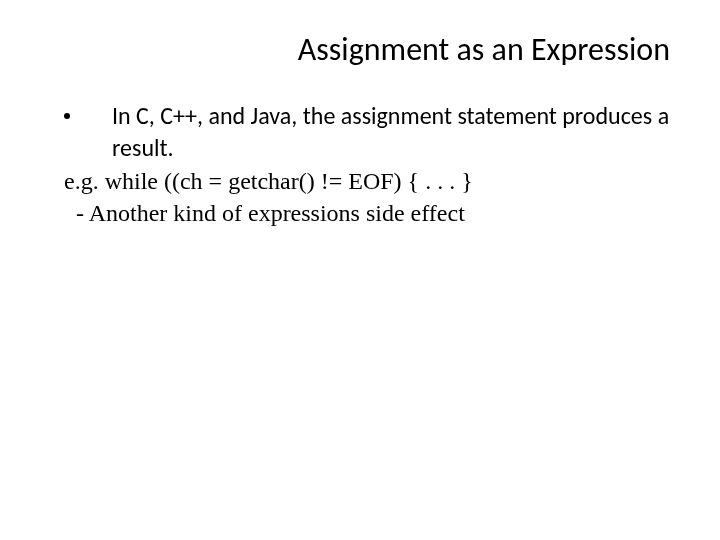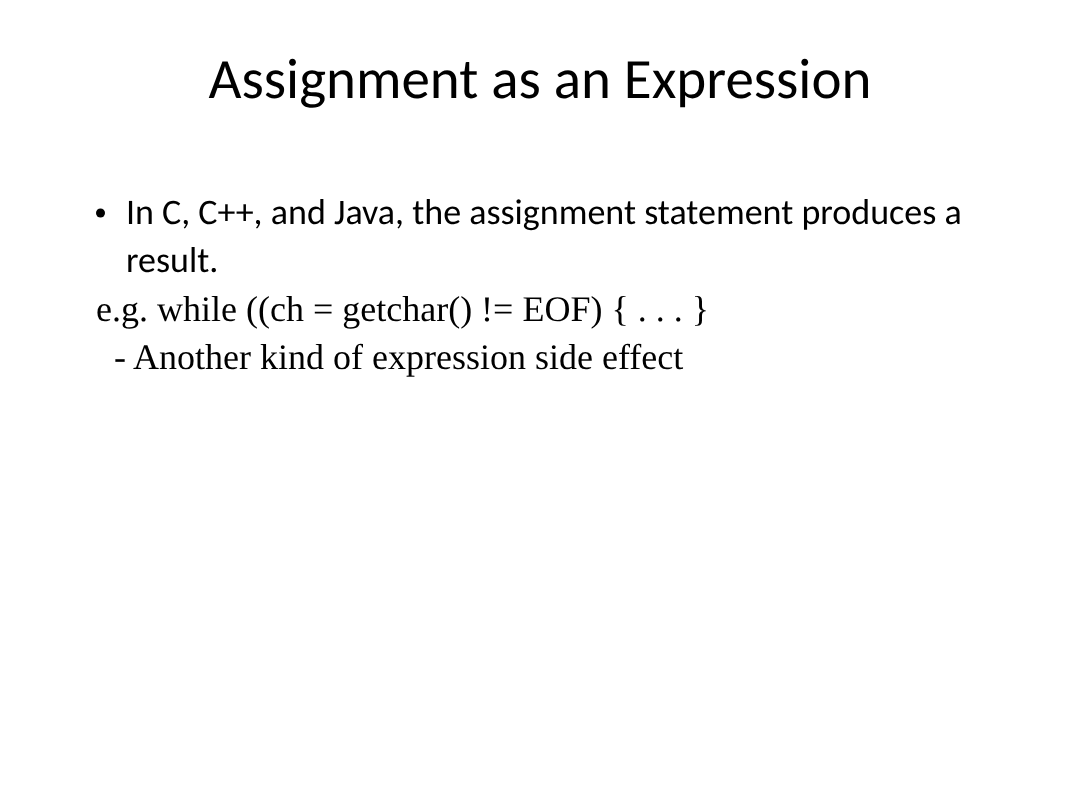--- a/index.html
+++ b/index.html
@@ -10,35 +10,36 @@
     body {
       width: 720px;
       height: 540px;
       background: #ffffff;
       font-family: Calibri, Arial, sans-serif;
       color: #000000;
       padding: 30px 50px 40px 50px;
       overflow: hidden;
     }
     .slide-title {
-      font-size: 38px;
+      font-size: 32px;
       font-weight: 400;
-      text-align: center;
-      margin-bottom: 50px;
+      text-align: right;
+      margin-bottom: 31px;
       margin-top: 0;
     }
     .content {
       font-size: 24px;
       line-height: 1.35;
       padding-left: 14px;
     }
     .bullet-row {
       display: flex;
       align-items: flex-start;
       margin-bottom: 0;
+      gap: 28px;
     }
     .bullet-dot {
       width: 6px;
       height: 6px;
       background: #000;
       border-radius: 50%;
       margin-top: 13px;
       margin-right: 14px;
       flex-shrink: 0;
     }
@@ -59,14 +60,14 @@
 <h1 class="slide-title">Assignment as an Expression</h1>
 
 <div class="content">
   <div class="bullet-row">
     <div class="bullet-dot"></div>
     <div class="bullet-text">
       <div>In C, C++, and Java,  the assignment statement produces a result.</div>
     </div>
   </div>
   <div class="plain-line">e.g.   while ((ch = getchar() != EOF) { . . . }</div>
-  <div class="plain-line" style="white-space: pre;">  - Another kind of expression side effect</div>
+  <div class="plain-line" style="white-space: pre;">  - Another kind of expressions side effect</div>
 </div>
 
 </body></html>

